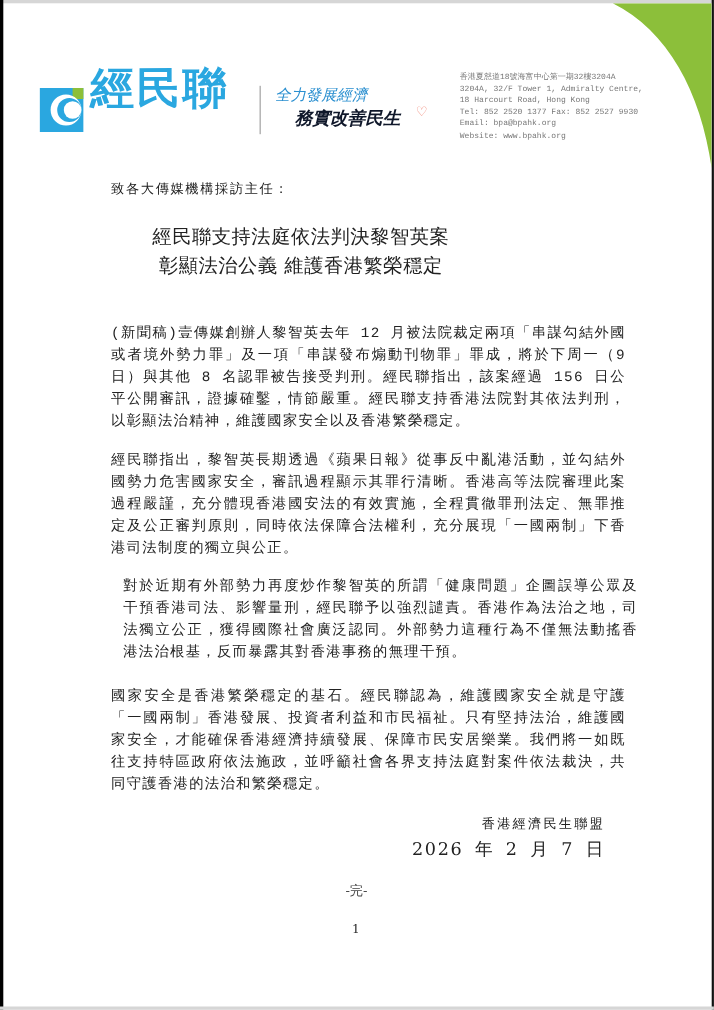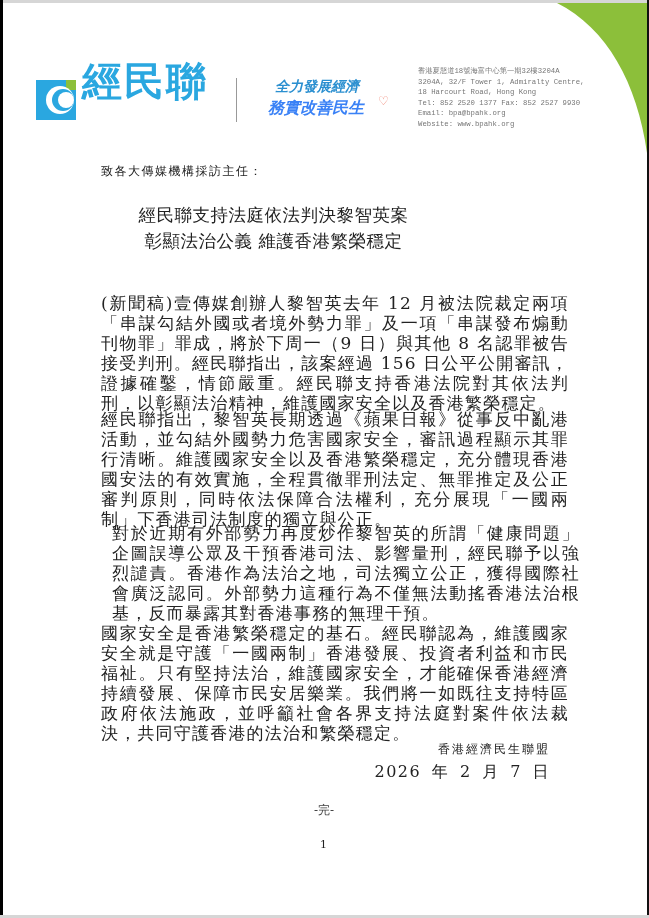--- a/index.html
+++ b/index.html
@@ -13,33 +13,33 @@
     .bottom-edge { position: absolute; left: 0; bottom: 0; width: 649px; height: 3px; background: #d6d6d6; }
     .green-swoosh { position: absolute; right: 2px; top: 3px; width: 150px; height: 150px; }
 
     .logo-mark { position: absolute; left: 36px; top: 80px; width: 40px; height: 40px; }
     .logo-text {
       position: absolute; left: 82px; top: 56px; font-family: "DejaVu Sans", sans-serif;
       font-weight: bold; font-size: 40px; color: #2aa7e0; letter-spacing: 2px; line-height: 50px;
     }
     .logo-divider { position: absolute; left: 236px; top: 78px; width: 1px; height: 44px; background: #999; }
     .slogan { position: absolute; left: 248px; top: 76px; width: 150px; height: 48px; font-family: "DejaVu Sans", sans-serif; }
-    .slogan-line1 { position: absolute; left: 2px; top: 2px; font-size: 14px; font-weight: bold; font-style: italic; color: #2a8fd0; white-space: nowrap; margin-left: 25px; }
-    .slogan-line2 { position: absolute; left: 20px; top: 22px; font-size: 16px; font-weight: bold; font-style: italic; color: #3b82f6; white-space: nowrap; }
+    .slogan-line1 { position: absolute; left: 2px; top: 2px; font-size: 14px; font-weight: normal; font-style: italic; color: #2a8fd0; white-space: nowrap; }
+    .slogan-line2 { position: absolute; left: 20px; top: 22px; font-size: 16px; font-weight: bold; font-style: italic; color: #0f172a; white-space: nowrap; }
     .slogan-heart { position: absolute; left: 130px; top: 18px; font-size: 12px; color: #f08a7a; }
 
     .contact { position: absolute; left: 418px; top: 66px; font-family: Liberation Mono, monospace; font-size: 7.3px; color: #777; line-height: 10.6px; }
     .contact div { white-space: nowrap; }
 
     .salutation { position: absolute; left: 101px; top: 163px; font-size: 12px; letter-spacing: 1.5px; color: #222; }
     .title { position: absolute; left: 0; width: 547px; text-align: center; font-family: "DejaVu Sans", sans-serif; font-size: 17.5px; color: #222; letter-spacing: 0.5px; }
     .title.t1 { top: 203px; }
     .title.t2 { top: 229px; }
 
-    .para { position: absolute; left: 101px; width: 468px; font-size: 17px; line-height: 20px; letter-spacing: 1.2px; color: #222; text-align: justify; }
+    .para { position: absolute; left: 101px; width: 468px; font-size: 13px; line-height: 20px; letter-spacing: 1.2px; color: #222; text-align: justify; font-family: Liberation Mono, monospace; }
     .p1 { top: 293px; }
     .p2 { top: 409px; }
     .p3 { top: 523px; margin-left: 11px; }
     .p4 { top: 623px; }
 
     .org { position: absolute; right: 99px; top: 741px; font-size: 12px; letter-spacing: 2px; color: #222; text-align: right; }
     .date { position: absolute; right: 99px; top: 762px; font-size: 16px; letter-spacing: 1.5px; color: #222; word-spacing: 4px; }
     .end { position: absolute; left: 314px; top: 802px; font-size: 12px; color: #444; }
     .page-num { position: absolute; left: 320px; top: 838px; font-size: 11px; color: #222; }
   </style>
@@ -78,20 +78,20 @@
     <div>Email: bpa@bpahk.org</div>
     <div>Website: www.bpahk.org</div>
   </div>
 </div>
 
 <div class="salutation">致各大傳媒機構採訪主任：</div>
 <div class="title t1">經民聯支持法庭依法判決黎智英案</div>
 <div class="title t2">彰顯法治公義  維護香港繁榮穩定</div>
 
 <div class="para p1">(新聞稿)壹傳媒創辦人黎智英去年 12 月被法院裁定兩項「串謀勾結外國或者境外勢力罪」及一項「串謀發布煽動刊物罪」罪成，將於下周一（9 日）與其他 8 名認罪被告接受判刑。經民聯指出，該案經過 156 日公平公開審訊，證據確鑿，情節嚴重。經民聯支持香港法院對其依法判刑，以彰顯法治精神，維護國家安全以及香港繁榮穩定。</div>
-<div class="para p2">經民聯指出，黎智英長期透過《蘋果日報》從事反中亂港活動，並勾結外國勢力危害國家安全，審訊過程顯示其罪行清晰。維護國家安全以及香港繁榮穩定，充分體現香港國安法的有效實施，全程貫徹罪刑法定、無罪推定及公正審判原則，同時依法保障合法權利，充分展現「一國兩制」下香港司法制度的獨立與公正。</div>
+<div class="para p2">經民聯指出，黎智英長期透過《蘋果日報》從事反中亂港活動，並勾結外國勢力危害國家安全，審訊過程顯示其罪行清晰。香港高等法院審理此案過程嚴謹，充分體現香港國安法的有效實施，全程貫徹罪刑法定、無罪推定及公正審判原則，同時依法保障合法權利，充分展現「一國兩制」下香港司法制度的獨立與公正。</div>
 <div class="para p3">對於近期有外部勢力再度炒作黎智英的所謂「健康問題」企圖誤導公眾及干預香港司法、影響量刑，經民聯予以強烈譴責。香港作為法治之地，司法獨立公正，獲得國際社會廣泛認同。外部勢力這種行為不僅無法動搖香港法治根基，反而暴露其對香港事務的無理干預。</div>
 <div class="para p4">國家安全是香港繁榮穩定的基石。經民聯認為，維護國家安全就是守護「一國兩制」香港發展、投資者利益和市民福祉。只有堅持法治，維護國家安全，才能確保香港經濟持續發展、保障市民安居樂業。我們將一如既往支持特區政府依法施政，並呼籲社會各界支持法庭對案件依法裁決，共同守護香港的法治和繁榮穩定。</div>
 
 <div class="org">香港經濟民生聯盟</div>
 <div class="date">2026 年 2 月 7 日</div>
 <div class="end">-完-</div>
 <div class="page-num">1</div>
 
 </body></html>

